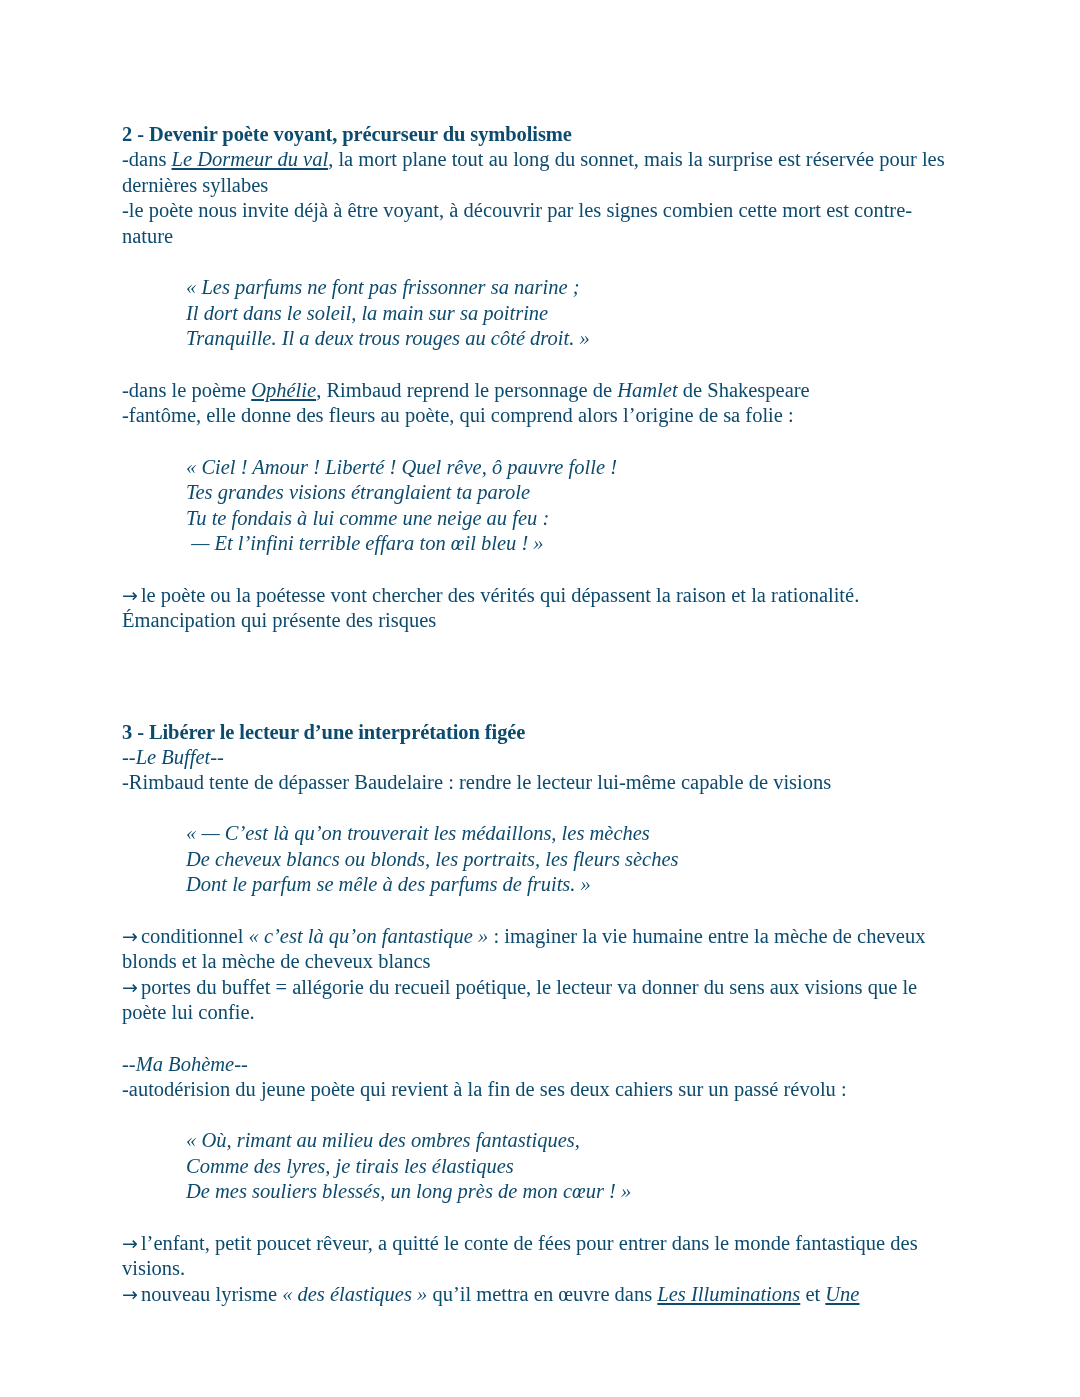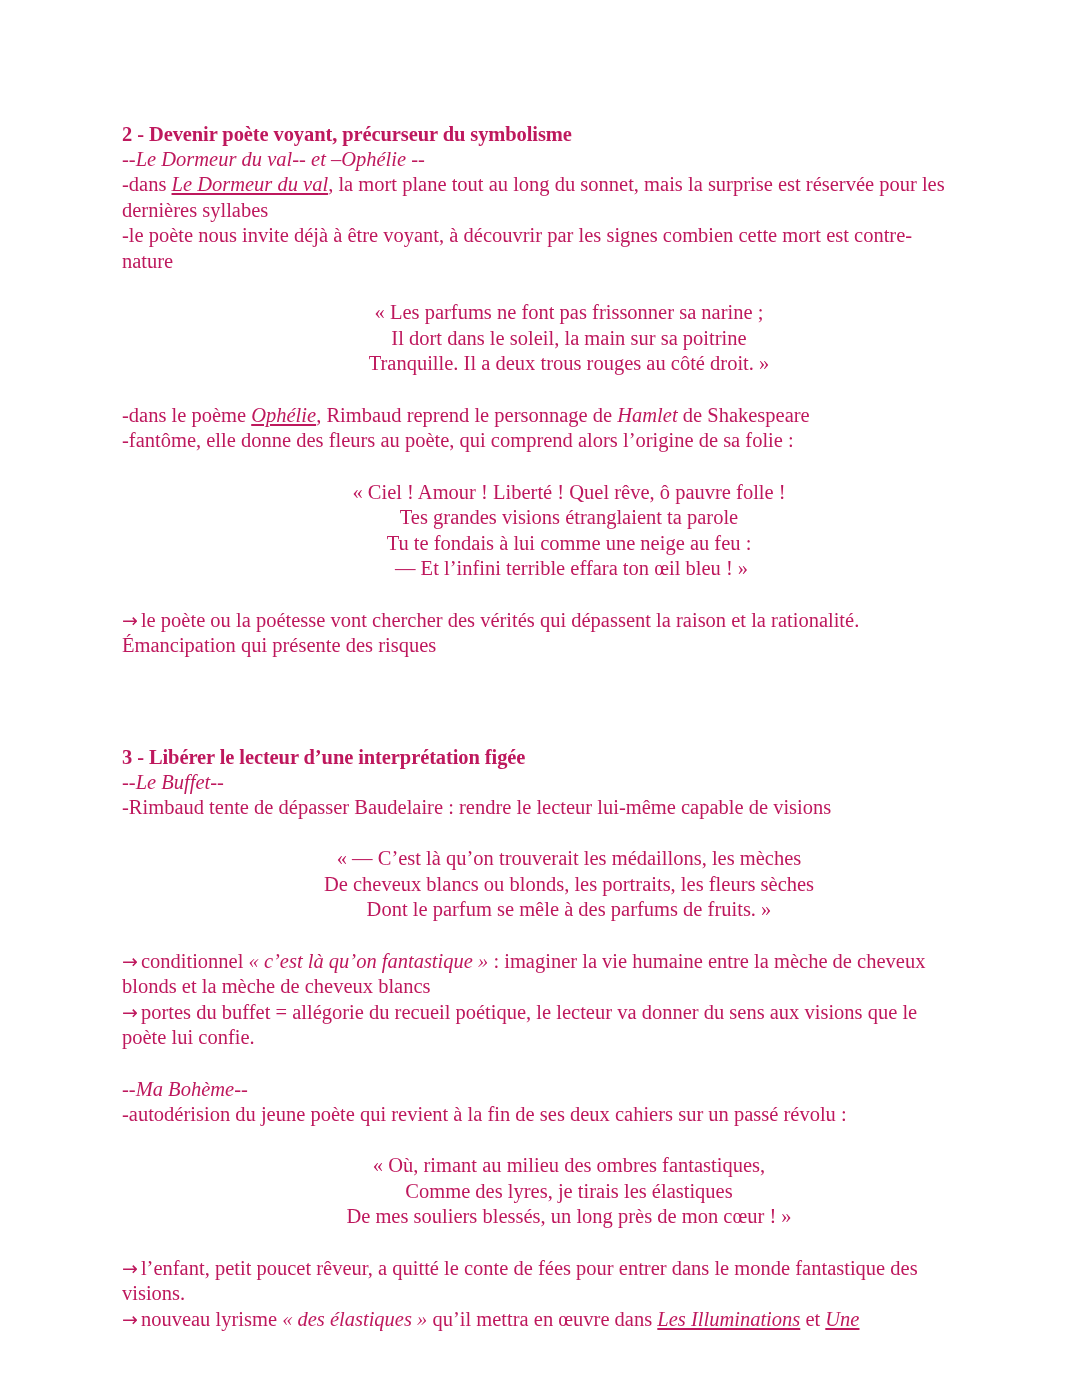--- a/index.html
+++ b/index.html
@@ -8,21 +8,21 @@
     background: #ffffff;
   }
   .page {
     position: relative;
     width: 1080px;
     height: 1397px;
     background: #ffffff;
     margin: 0 auto;
     overflow: hidden;
     font-family: "Liberation Serif", "DejaVu Serif", serif;
-    color: #be185d;
+    color: #0c4a6e;
     -webkit-font-smoothing: antialiased;
   }
   .content {
     position: absolute;
     left: 122px;
     top: 122px;
     width: 830px;
   }
 
   
@@ -42,23 +42,23 @@
   .para {
     font-size: 20.5px;
     line-height: 25.5px;
     margin: 0;
     text-align: left;
     hyphens: none;
   }
   .quote {
     margin: 0;
     padding-left: 64px;
+    font-style: italic;
     font-size: 20.5px;
     line-height: 25.5px;
-    text-align: center;
   }
   .quote .vline {
     display: block;
     white-space: pre;
   }
   .gap-md { height: 26px; }
   .gap-xl { height: 86px; }
 
   .it { font-style: italic; }
   .it-u { font-style: italic; text-decoration: underline; }
@@ -70,21 +70,20 @@
   }
 </style>
 </head>
 <body>
 
 <div class="page">
   <div class="content">
 
     <h2 class="section-heading">2 - Devenir poète voyant, précurseur du symbolisme</h2>
 
-    <p class="subtitle"><span>--</span><span>Le Dormeur du val</span><span>-- et </span><span>–Ophélie</span><span> --</span></p>
 
     <p class="para"><span>-dans </span><span class="it-u">Le Dormeur du val</span><span>, la mort plane tout au long du sonnet, mais la surprise est réservée pour les dernières syllabes</span></p>
 
     <p class="para">-le poète nous invite déjà à être voyant, à découvrir par les signes combien cette mort est contre-nature</p>
 
     <div class="gap-md"></div>
 
     <blockquote class="quote">
       <span class="vline">« Les parfums ne font pas frissonner sa narine ;</span>
       <span class="vline">Il dort dans le soleil, la main sur sa poitrine</span>

